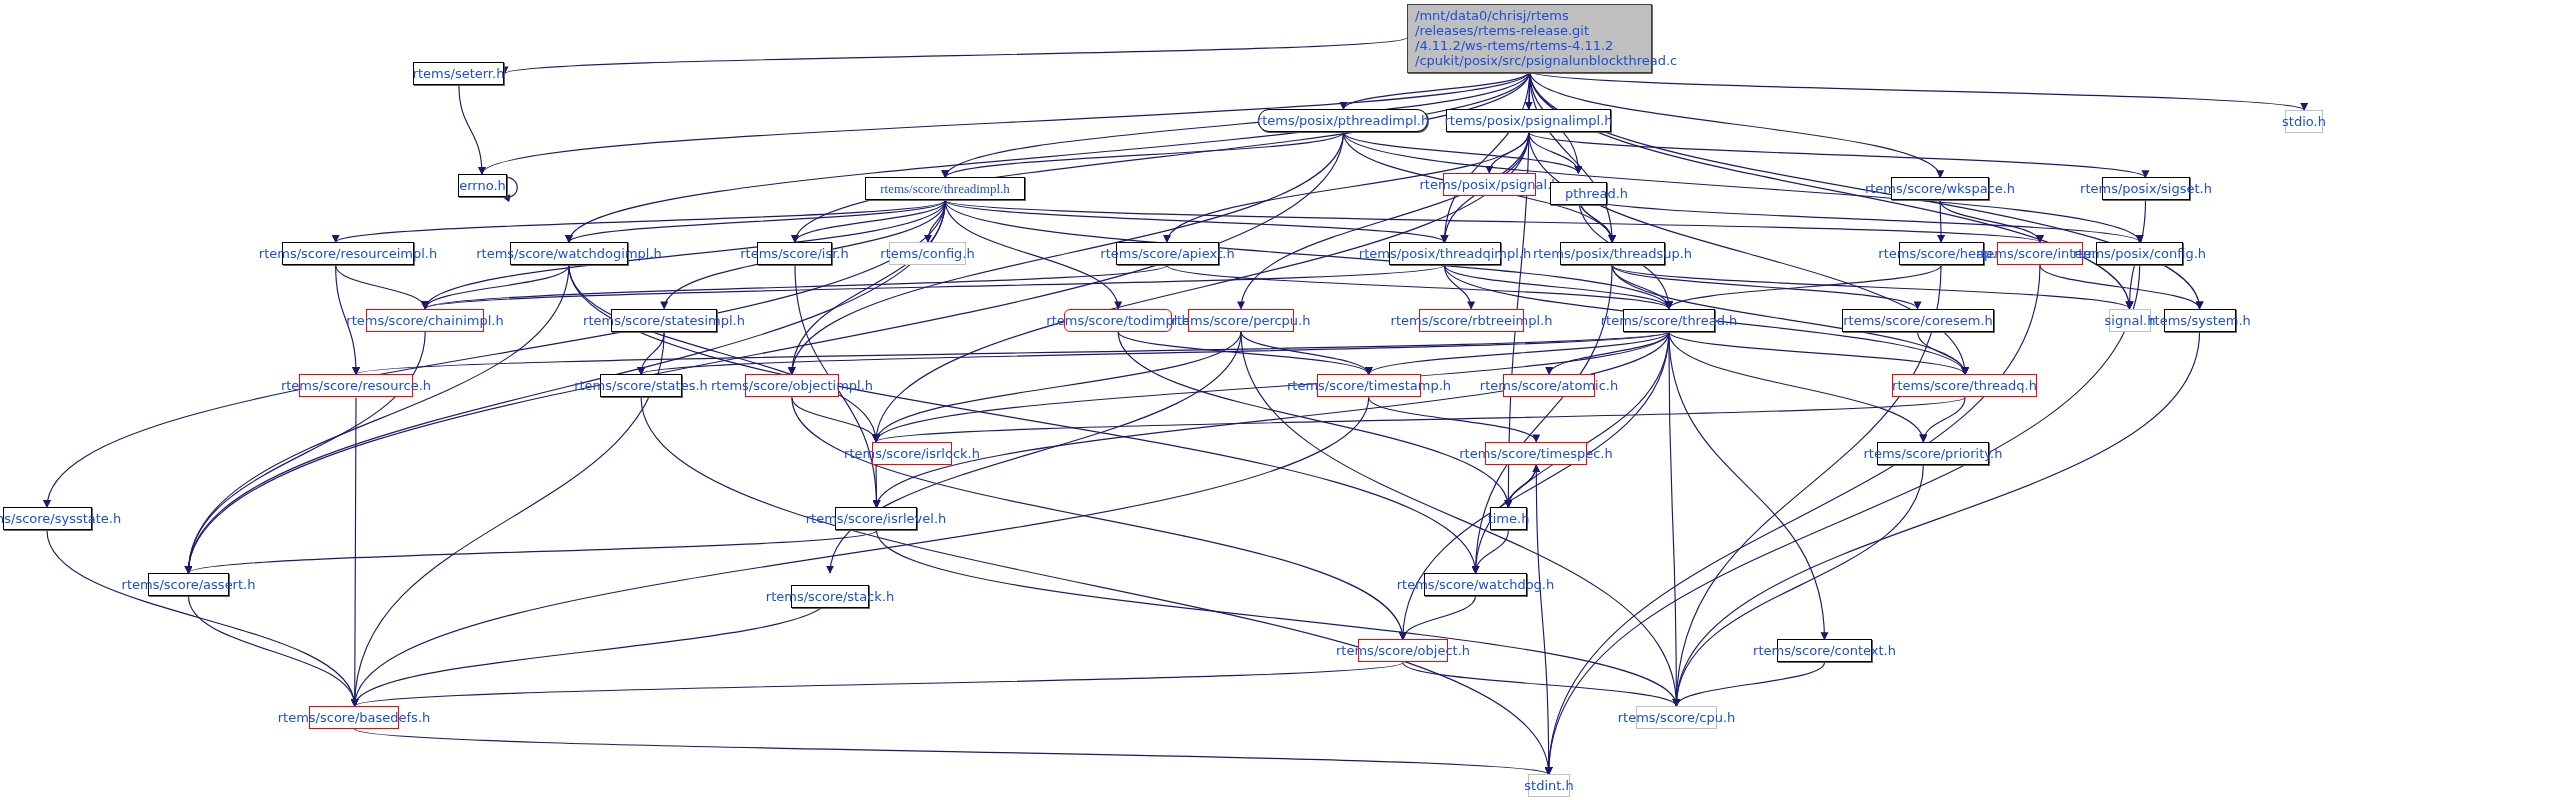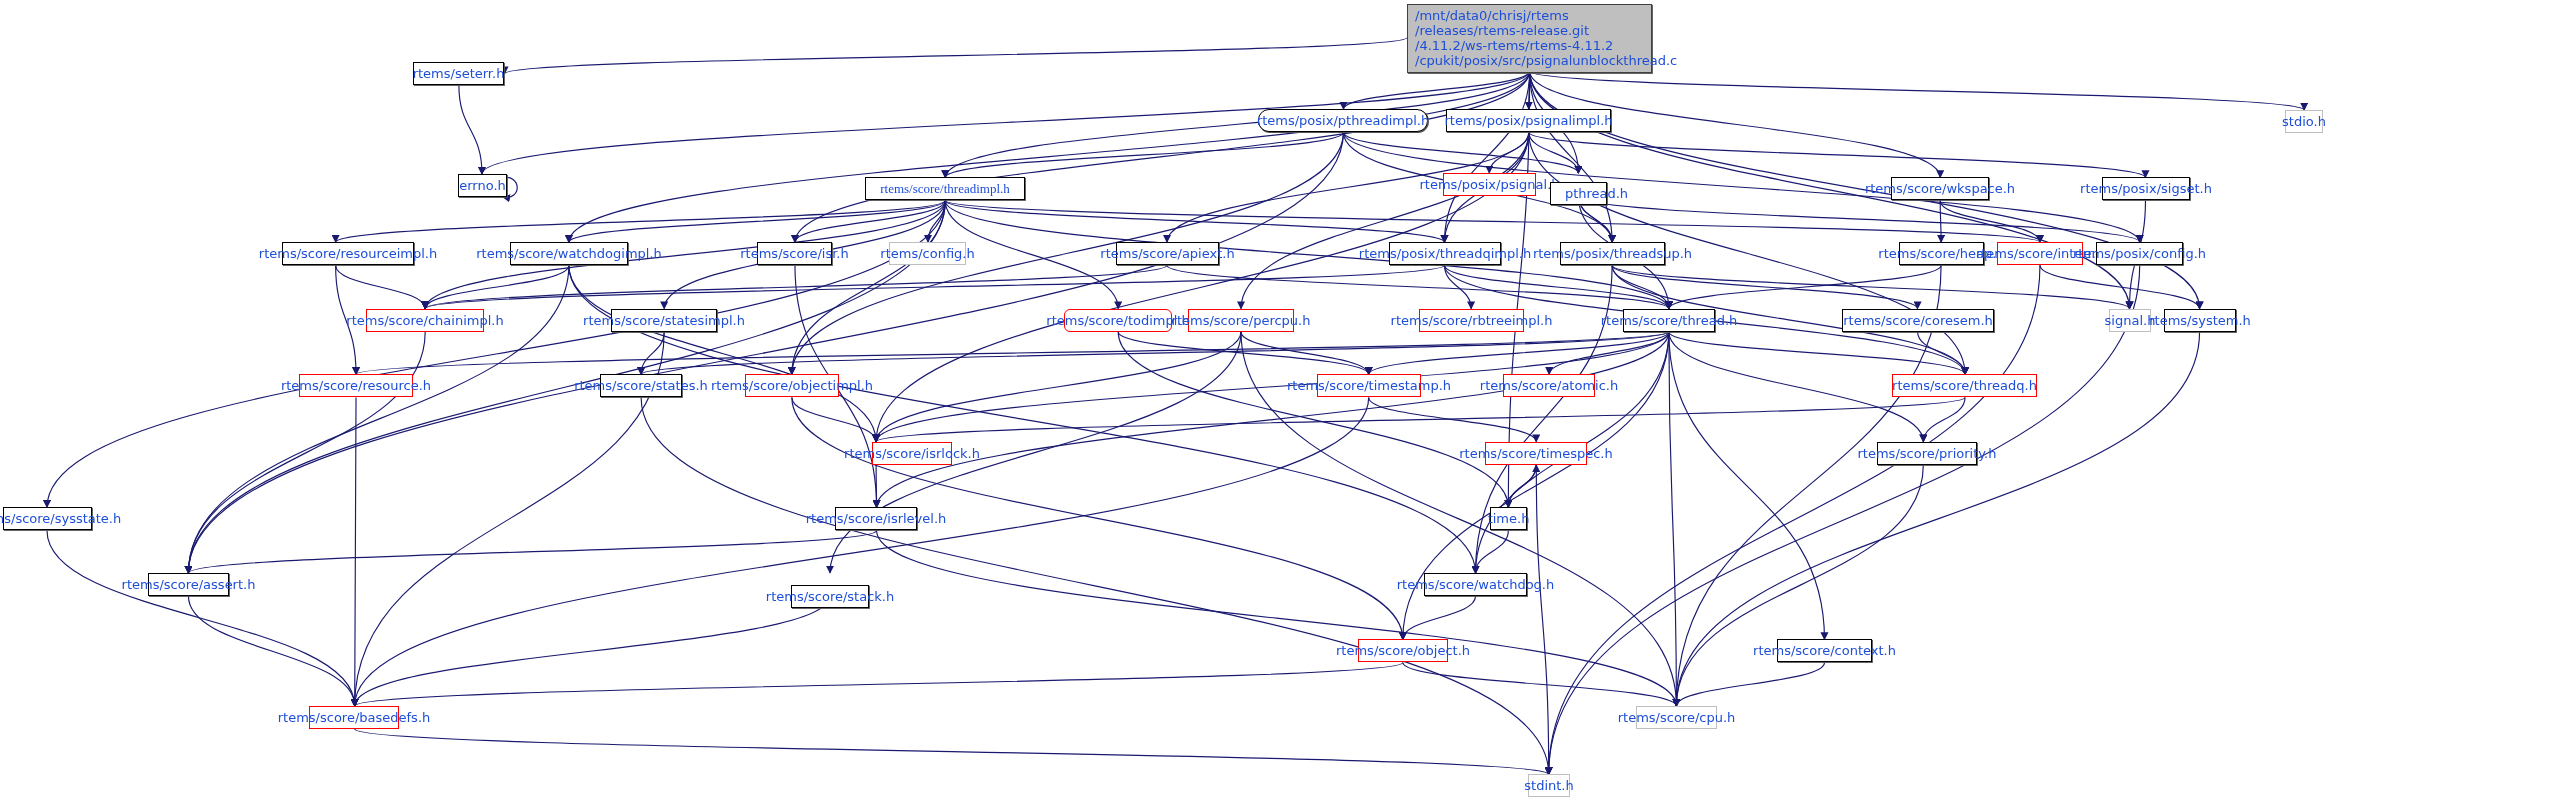--- a/index.html
+++ b/index.html
@@ -261,21 +261,21 @@
     </div>
     <div class="node red" id="node-threadq" style="left: 1892px; top: 374px; width: 145px;">
       <span>rtems/score/threadq.h</span>
     </div>
     <div class="node red" id="node-isrlock" style="left: 836px; top: 442px; width: 80px; margin-left: 36px;">
       <span>rtems/score/isrlock.h</span>
     </div>
     <div class="node red" id="node-timespec" style="left: 1485px; top: 442px; width: 102px;">
       <span>rtems/score/timespec.h</span>
     </div>
-    <div class="node" id="node-priority" style="left: 1877px; top: 442px; width: 100px;">
+    <div class="node" id="node-priority" style="left: 1877px; top: 442px; width: 112px;">
       <span>rtems/score/priority.h</span>
     </div>
     <div class="node" id="node-sysstate" style="left: 2.7px; top: 507px; width: 89px;">
       <span>rtems/score/sysstate.h</span>
     </div>
     <div class="node" id="node-isrlevel" style="left: 835px; top: 507px; width: 82px;">
       <span>rtems/score/isrlevel.h</span>
     </div>
     <div class="node" id="node-time" style="left: 1490px; top: 507px; width: 37px;">
       <span>time.h</span>

